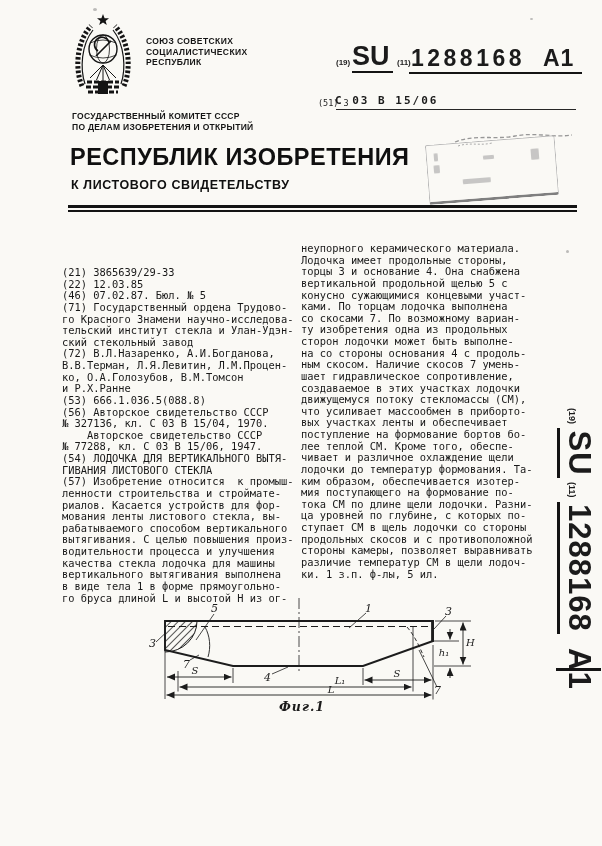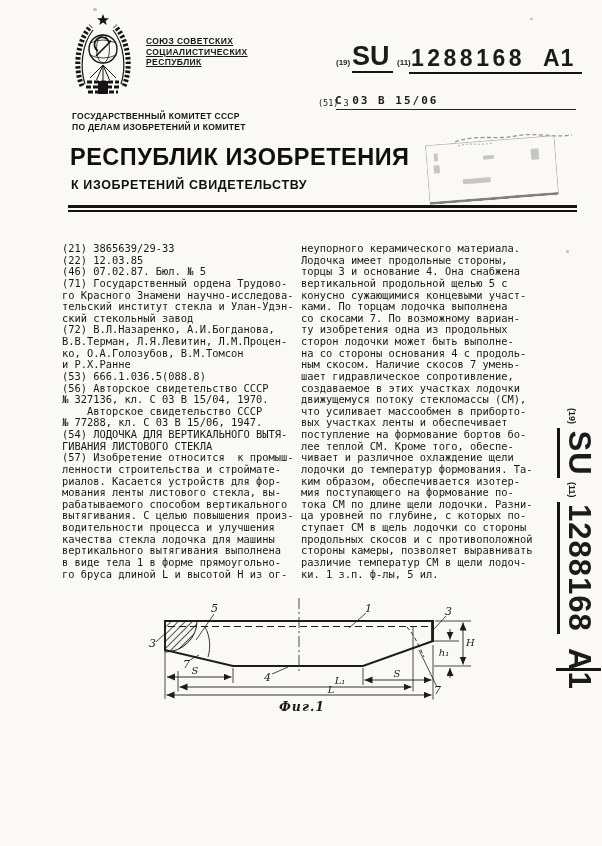--- a/index.html
+++ b/index.html
@@ -10,21 +10,21 @@
     color: #1b1b1b;
     font-family: "DejaVu Sans Mono", monospace;
     overflow: hidden;
   }
   .abs { position: absolute; }
 
   
   .union-name {
     left:146px; top:36px;
     font: bold 8.5px/10.5px "Liberation Sans", sans-serif;
-    letter-spacing: .4px; white-space: pre; color:#151515;text-decoration:underline;
+    letter-spacing: .4px; white-space: pre; color:#151515;
   }
   .committee {
     left:72px; top:111px;
     font: bold 8.5px/10.5px "Liberation Sans", sans-serif;
     letter-spacing: .3px; white-space: pre; color:#151515;
   }
   .code-small { font: bold 8px "Liberation Sans", sans-serif; color:#222; }
   .su-code {
     left:352px; top:42px;
     font: bold 27px/28px "Liberation Sans", sans-serif;
@@ -61,21 +61,21 @@
     left:68px; top:205px; width:509px; height:7px;
     border-top: 3px solid #131313; border-bottom: 2px solid #131313;
   }
 
   
   .col {
     top:243px;
     font: 10.4px/11.62px "DejaVu Sans Mono", monospace;
     white-space: pre; color:#181818;
   }
-  .col-left  { left:62px; }
+  .col-left  { left:62px;margin-top:24px; }
   .col-right { left:301px; }
 
   
   .sidebar {
     left:597px; top:408px;
     transform: rotate(90deg); transform-origin: 0 0;
     white-space: nowrap;
     font-family: "Liberation Sans", sans-serif;
   }
   .sb-small { font: bold 9px "Liberation Sans", sans-serif; }
@@ -117,21 +117,21 @@
     <path d="M31,53 L18,66 M31,53 L24.5,68 M31,53 L31,69 M31,53 L37.5,68 M31,53 L44,66" stroke-width="1"></path>
     <path d="M15,70 H47 M14,75 H48 M16,80 H46" stroke-width="3" stroke-dasharray="5 2"></path>
     <rect x="26" y="69" width="10" height="13" fill="#141414" stroke="none"></rect>
   </g>
 </svg>
 
 <div class="abs union-name">СОЮЗ СОВЕТСКИХ
 СОЦИАЛИСТИЧЕСКИХ
 РЕСПУБЛИК</div>
 <div class="abs committee">ГОСУДАРСТВЕННЫЙ КОМИТЕТ СССР
-ПО ДЕЛАМ ИЗОБРЕТЕНИЙ И КОМИТЕТ</div>
+ПО ДЕЛАМ ИЗОБРЕТЕНИЯ И ОТКРЫТИЙ</div>
 
 <span class="abs code-small" style="left:336px; top:58px;">(19)</span>
 <span class="abs su-code">SU</span>
 <span class="abs code-small" style="left:397px; top:58px;">(11)</span>
 <span class="abs pub-number">1288168</span>
 <span class="abs kind-code">A1</span>
 
 <span class="abs ipc-prefix">(51) 3</span>
 <span class="abs ipc-class">С 03 В 15/06</span>
 <div class="abs ipc-rule"></div>
@@ -143,21 +143,21 @@
 
 <div class="abs stamp">
   <div class="smudge" style="left:7px; top:8px; width:4px; height:8px;"></div>
   <div class="smudge" style="left:6px; top:20px; width:6px; height:8px;"></div>
   <div class="smudge" style="left:34px; top:36px; width:28px; height:5px;"></div>
   <div class="smudge" style="left:104px; top:11px; width:8px; height:11px;"></div>
   <div class="smudge" style="left:56px; top:14px; width:11px; height:4px;"></div>
 </div>
 
 <div class="abs doc-title">РЕСПУБЛИК ИЗОБРЕТЕНИЯ</div>
-<div class="abs doc-subtitle">К ИЗОБРЕТЕНИЙ СВИДЕТЕЛЬСТВУ</div>
+<div class="abs doc-subtitle">К ЛИСТОВОГО СВИДЕТЕЛЬСТВУ</div>
 <div class="abs title-rule"></div>
 
 <div class="abs col col-left">(21) 3865639/29-33
 (22) 12.03.85
 (46) 07.02.87. Бюл. № 5
 (71) Государственный ордена Трудово-
 го Красного Знамени научно-исследова-
 тельский институт стекла и Улан-Удэн-
 ский стекольный завод
 (72) В.Л.Назаренко, А.И.Богданова,

